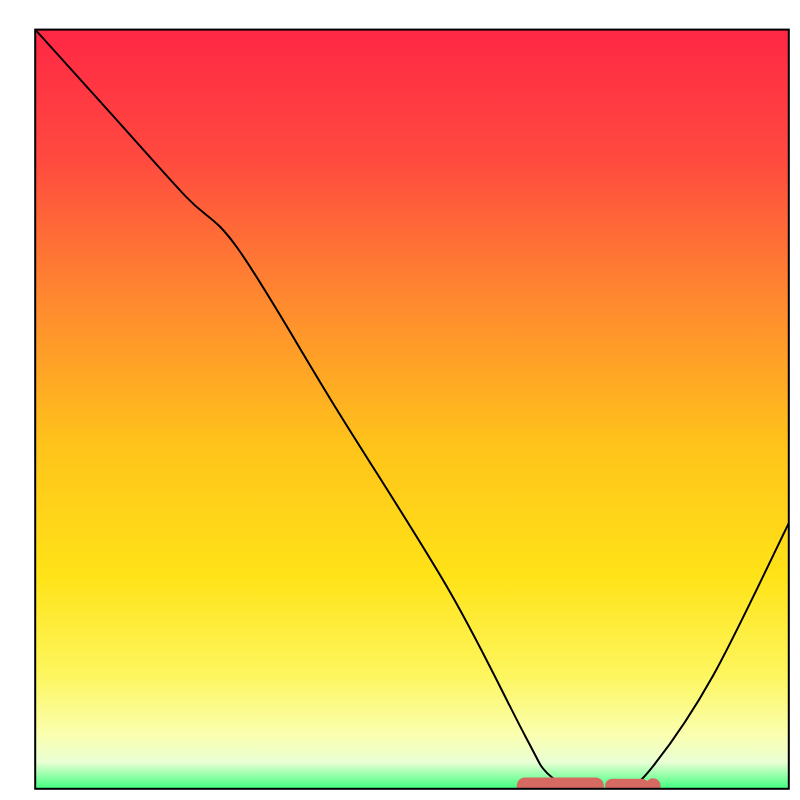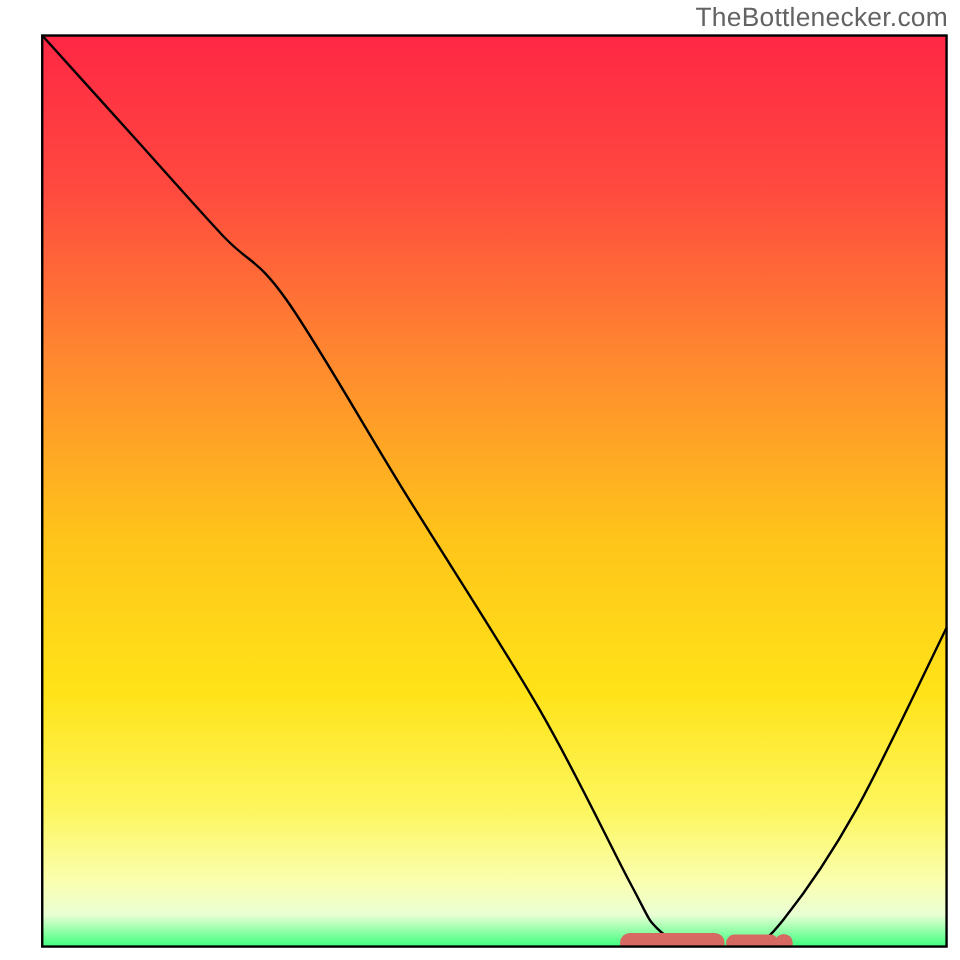--- a/index.html
+++ b/index.html
@@ -31,21 +31,20 @@
     top: 0;
     left: 0;
     width: 800px;
     height: 800px;
   }
 </style>
 </head>
 <body>
 
 <div class="container">
-  <div class="attribution">TheBottlenecker.com</div>
   <svg class="chart" viewBox="0 0 800 800">
     <defs>
       <linearGradient id="bg-grad" x1="0" y1="0" x2="0" y2="1">
           <stop offset="0%" stop-color="#ff2745"></stop>
           <stop offset="17%" stop-color="#ff4a3f"></stop>
           <stop offset="36%" stop-color="#ff8a2f"></stop>
           <stop offset="55.00000000000001%" stop-color="#ffc41a"></stop>
           <stop offset="72%" stop-color="#ffe318"></stop>
           <stop offset="85%" stop-color="#fdf65e"></stop>
           <stop offset="93%" stop-color="#faffb1"></stop>

